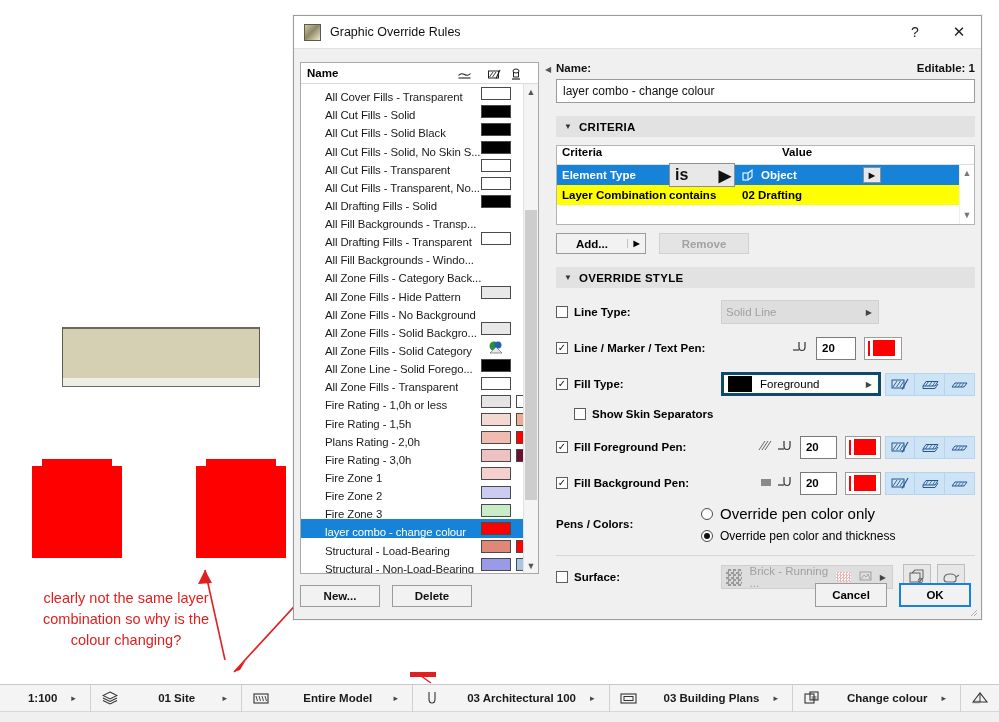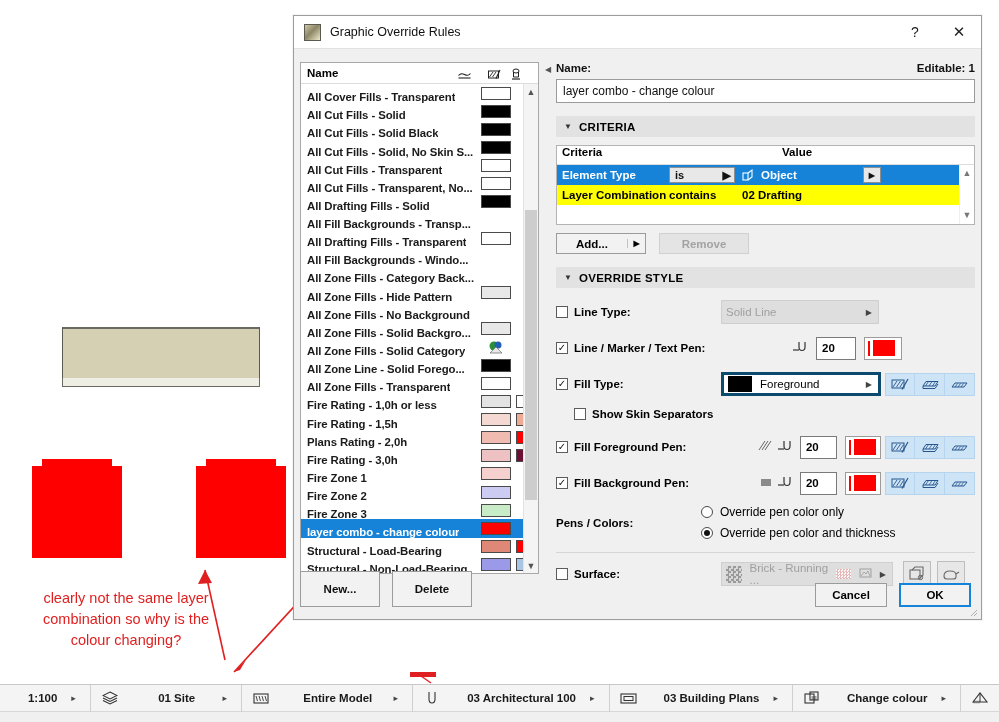--- a/index.html
+++ b/index.html
@@ -103,21 +103,21 @@
     display:flex; align-items:center; position:relative;
   }
   .list-header .hname { padding-left:6px; font-size:11.5px; font-weight:bold; }
   .hdr-icon { position:absolute; top:3px; width:18px; height:16px;
     display:flex; align-items:center; justify-content:center; }
   .rows-wrap { position:absolute; left:0; right:15px; top:21px; bottom:0; overflow:hidden; }
   .lrow {
     height:18.15px; display:flex; align-items:center; position:relative;
     font-size:11.4px; color:#1a1a1a;
   }
-  .lrow .nm { padding-left:6px; white-space:nowrap; overflow:hidden; font-weight:bold; letter-spacing:-0.1px;margin-top:8px;}
+  .lrow .nm { padding-left:24px; white-space:nowrap; overflow:hidden; font-weight:normal; letter-spacing:-0.1px;margin-top:8px;}
   .lrow.sel { background:#1683d8; color:#fff; }
   .sw {
     position:absolute; width:30px; height:13px; border:1px solid #4a4a4a; top:2.5px;
   }
   .sw.c1 { left:180px; }
   .sw.c2 { left:215px; }
   .sw.zonecat { border:none; width:20px; height:15px; left:186px; top:2px; }
 
   .list-scroll {
     position:absolute; right:0; top:21px; bottom:0; width:15px; background:#f4f4f4;
@@ -127,21 +127,21 @@
     height:15px; display:flex; align-items:center; justify-content:center;
     font-size:9px; color:#555;
   }
   .list-scroll .arr.bot { position:absolute; bottom:0; left:0; right:0; }
   .list-scroll .thumb {
     position:absolute; left:1px; right:1px; top:126px; height:290px; background:#cdcdcd;
   }
 
   .list-btns { position:absolute; left:6px; bottom:12px; display:flex; gap:12px; }
   .btn {
-    background:#f2f2f2; border:1px solid #9b9b9b; height:36px; min-width:80px;
+    background:#f2f2f2; border:1px solid #9b9b9b; height:22px; min-width:80px;
     font-size:11.5px; font-weight:bold; color:#111;
     display:flex; align-items:center; justify-content:center;
     font-family:"Liberation Sans", sans-serif;
   }
 
   
   .splitter { position:absolute; left:250px; top:13px; bottom:45px; width:10px; }
   .splitter .tri { position:absolute; top:3px; left:1px; font-size:8px; color:#555; }
 
   
@@ -163,23 +163,23 @@
 
   .crit-box {
     margin-top:8px; height:80px; border:1px solid #b4b4b4; background:#fff; position:relative;
   }
   .crit-head { display:flex; height:19px; background:#fff; border-bottom:1px solid #dddddd; }
   .crit-head .ch { font-size:11.5px; font-weight:bold; padding-left:5px; }
   .crit-row { display:flex; height:20px; align-items:center; font-size:11.5px; font-weight:bold; }
   .crit-row.sel { background:#1683d8; color:#fff; }
   .crit-row.hl { background:#ffff00; }
   .mini-drop {
-    height:16px; background:#e8e8e8; border:1px solid #8f8f8f; display:flex;
+    height:24px; background:#e8e8e8; border:1px solid #8f8f8f; display:flex;
     align-items:center; justify-content:space-between; padding:0 3px 0 5px;
-    color:#111; font-weight:bold; font-size:11px;
+    color:#111; font-weight:bold; font-size:16px;
   }
   .mini-btn {
     width:18px; height:16px; background:#e8e8e8; border:1px solid #8f8f8f;
     display:flex; align-items:center; justify-content:center; font-size:8px; color:#111;
   }
   .crit-scroll {
     position:absolute; right:0; top:19px; bottom:0; width:15px; background:#fff;
     border-left:1px solid #eee;
   }
   .crit-scroll .arr { height:15px; display:flex; align-items:center; justify-content:center;
@@ -762,21 +762,21 @@
               </svg>
           </span>
         </div>
       </div>
 
       <div style="display:flex;align-items:center;margin-top:10px">
         <span class="ostext" style="width:145px">Pens / Colors:</span>
         <div>
           <div style="display:flex;align-items:center;gap:7px;margin-bottom:7px">
             <span class="radio"></span>
-            <span class="ostext" style="font-weight:normal;font-size:12px">Override pen color only</span>
+            <span class="ostext" style="font-weight:normal;font-size:15px">Override pen color only</span>
           </div>
           <div style="display:flex;align-items:center;gap:7px">
             <span class="radio">
                 <span class="dot"></span>
               </span>
             <span class="ostext" style="font-weight:normal;font-size:12px">Override pen color and thickness</span>
           </div>
         </div>
       </div>
 

